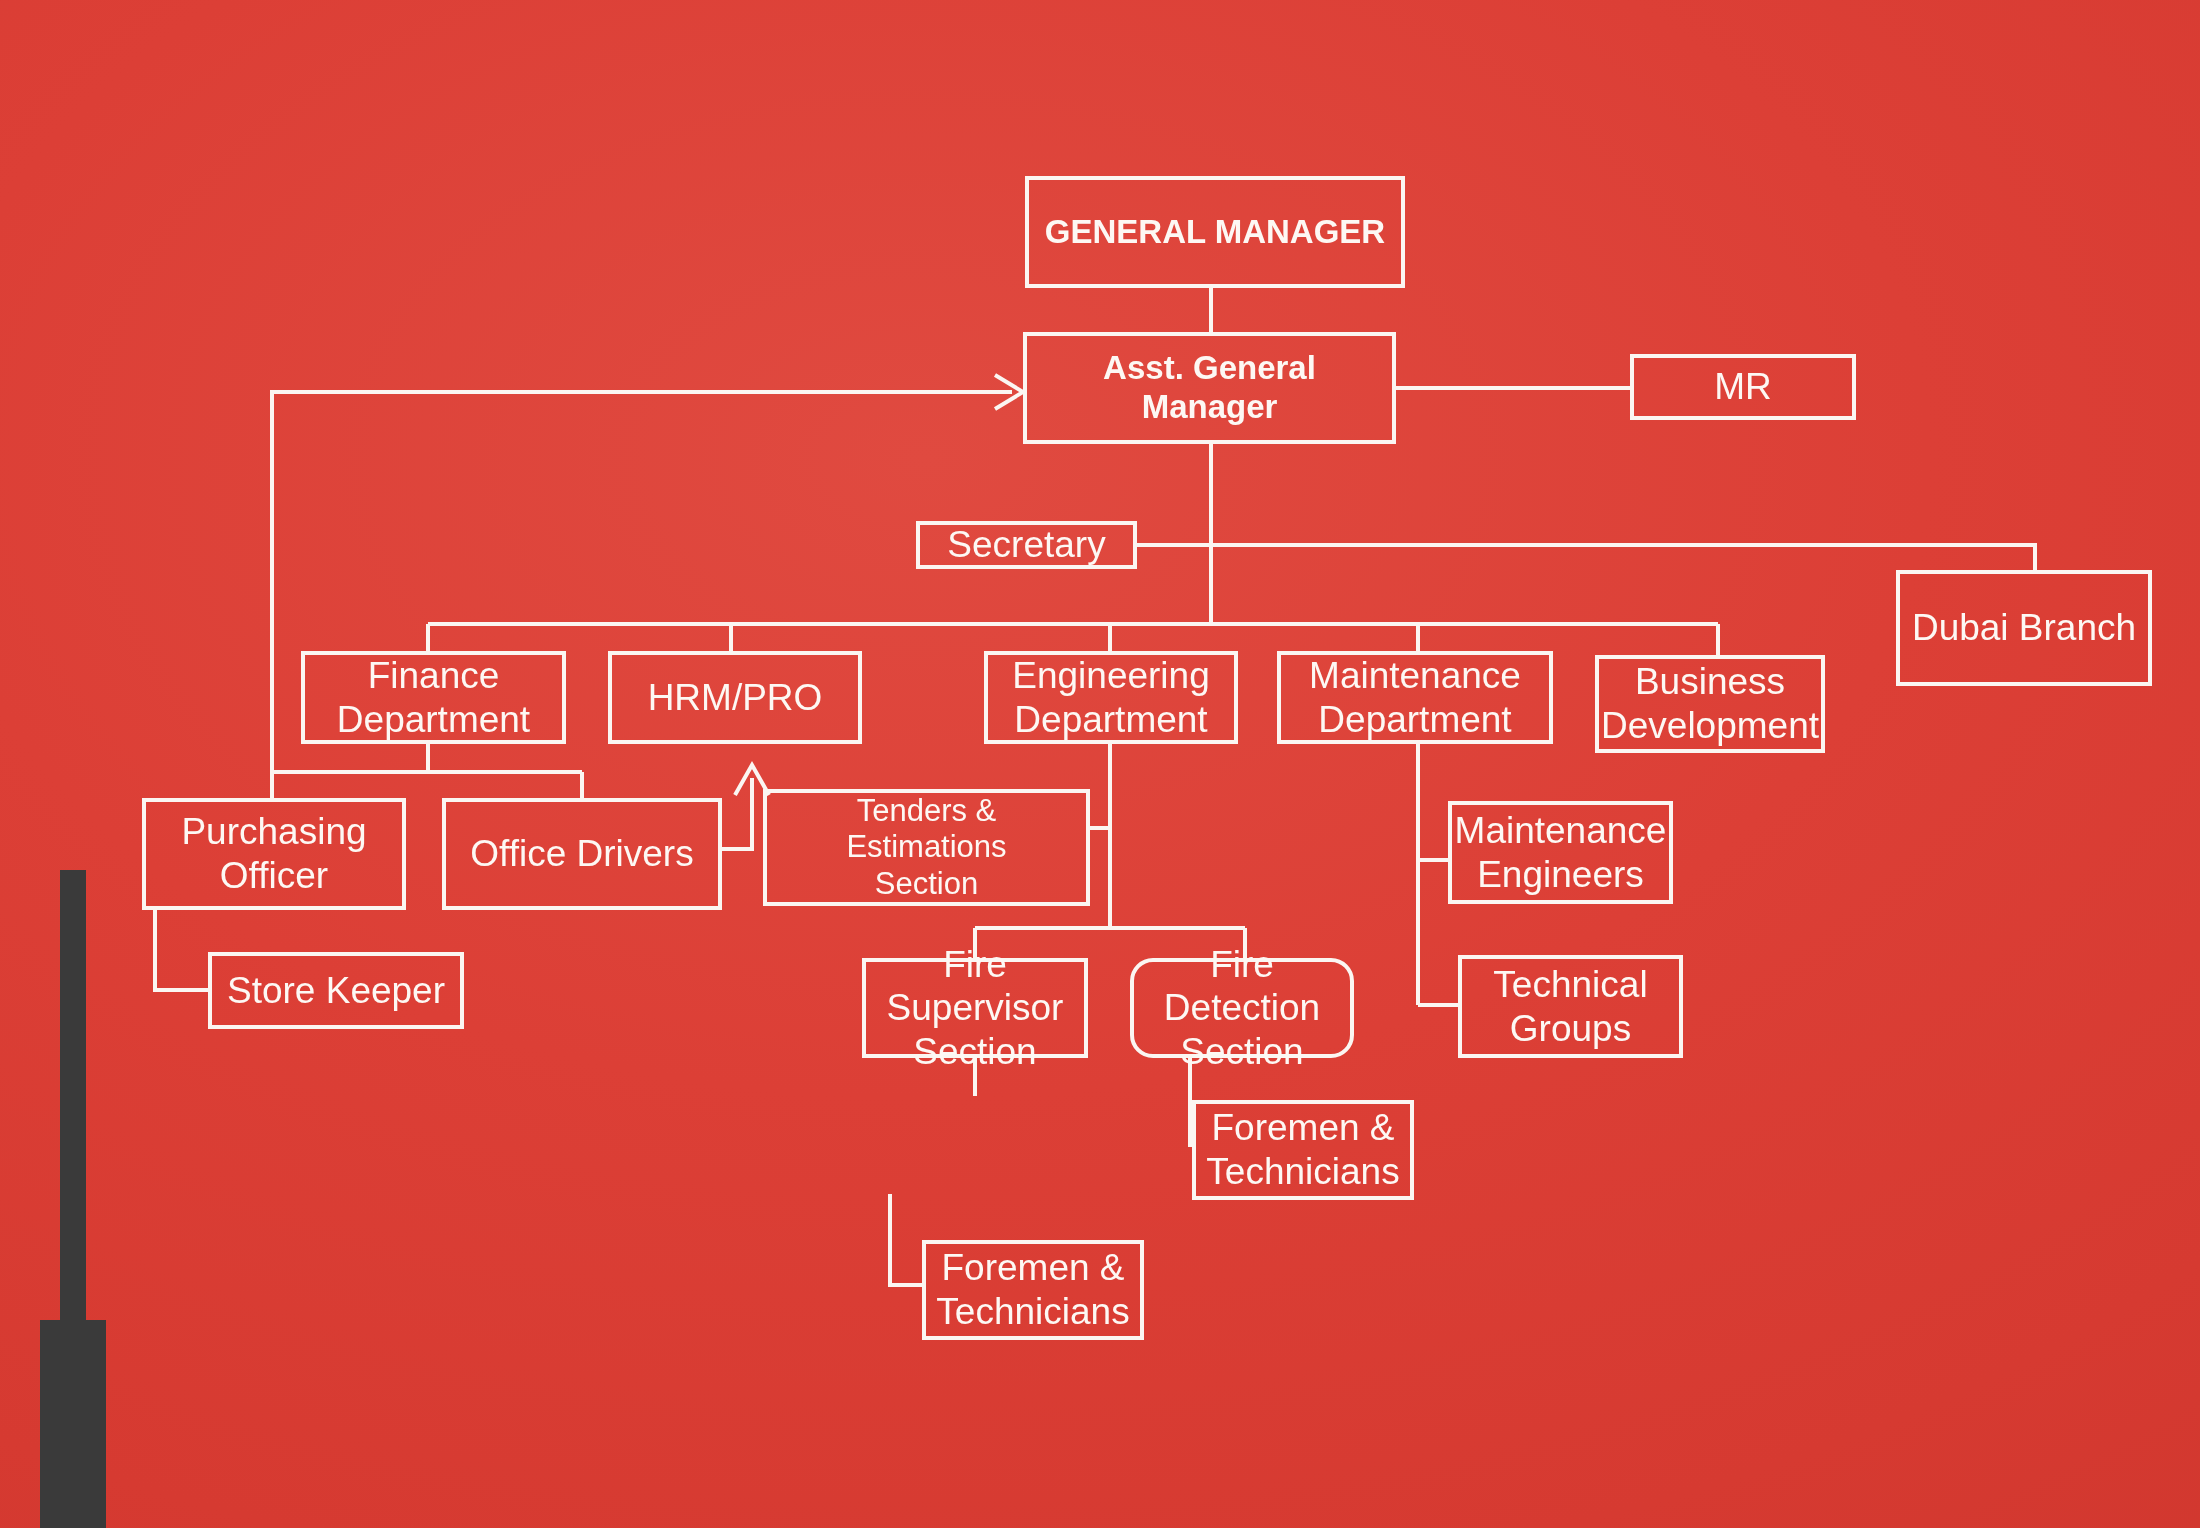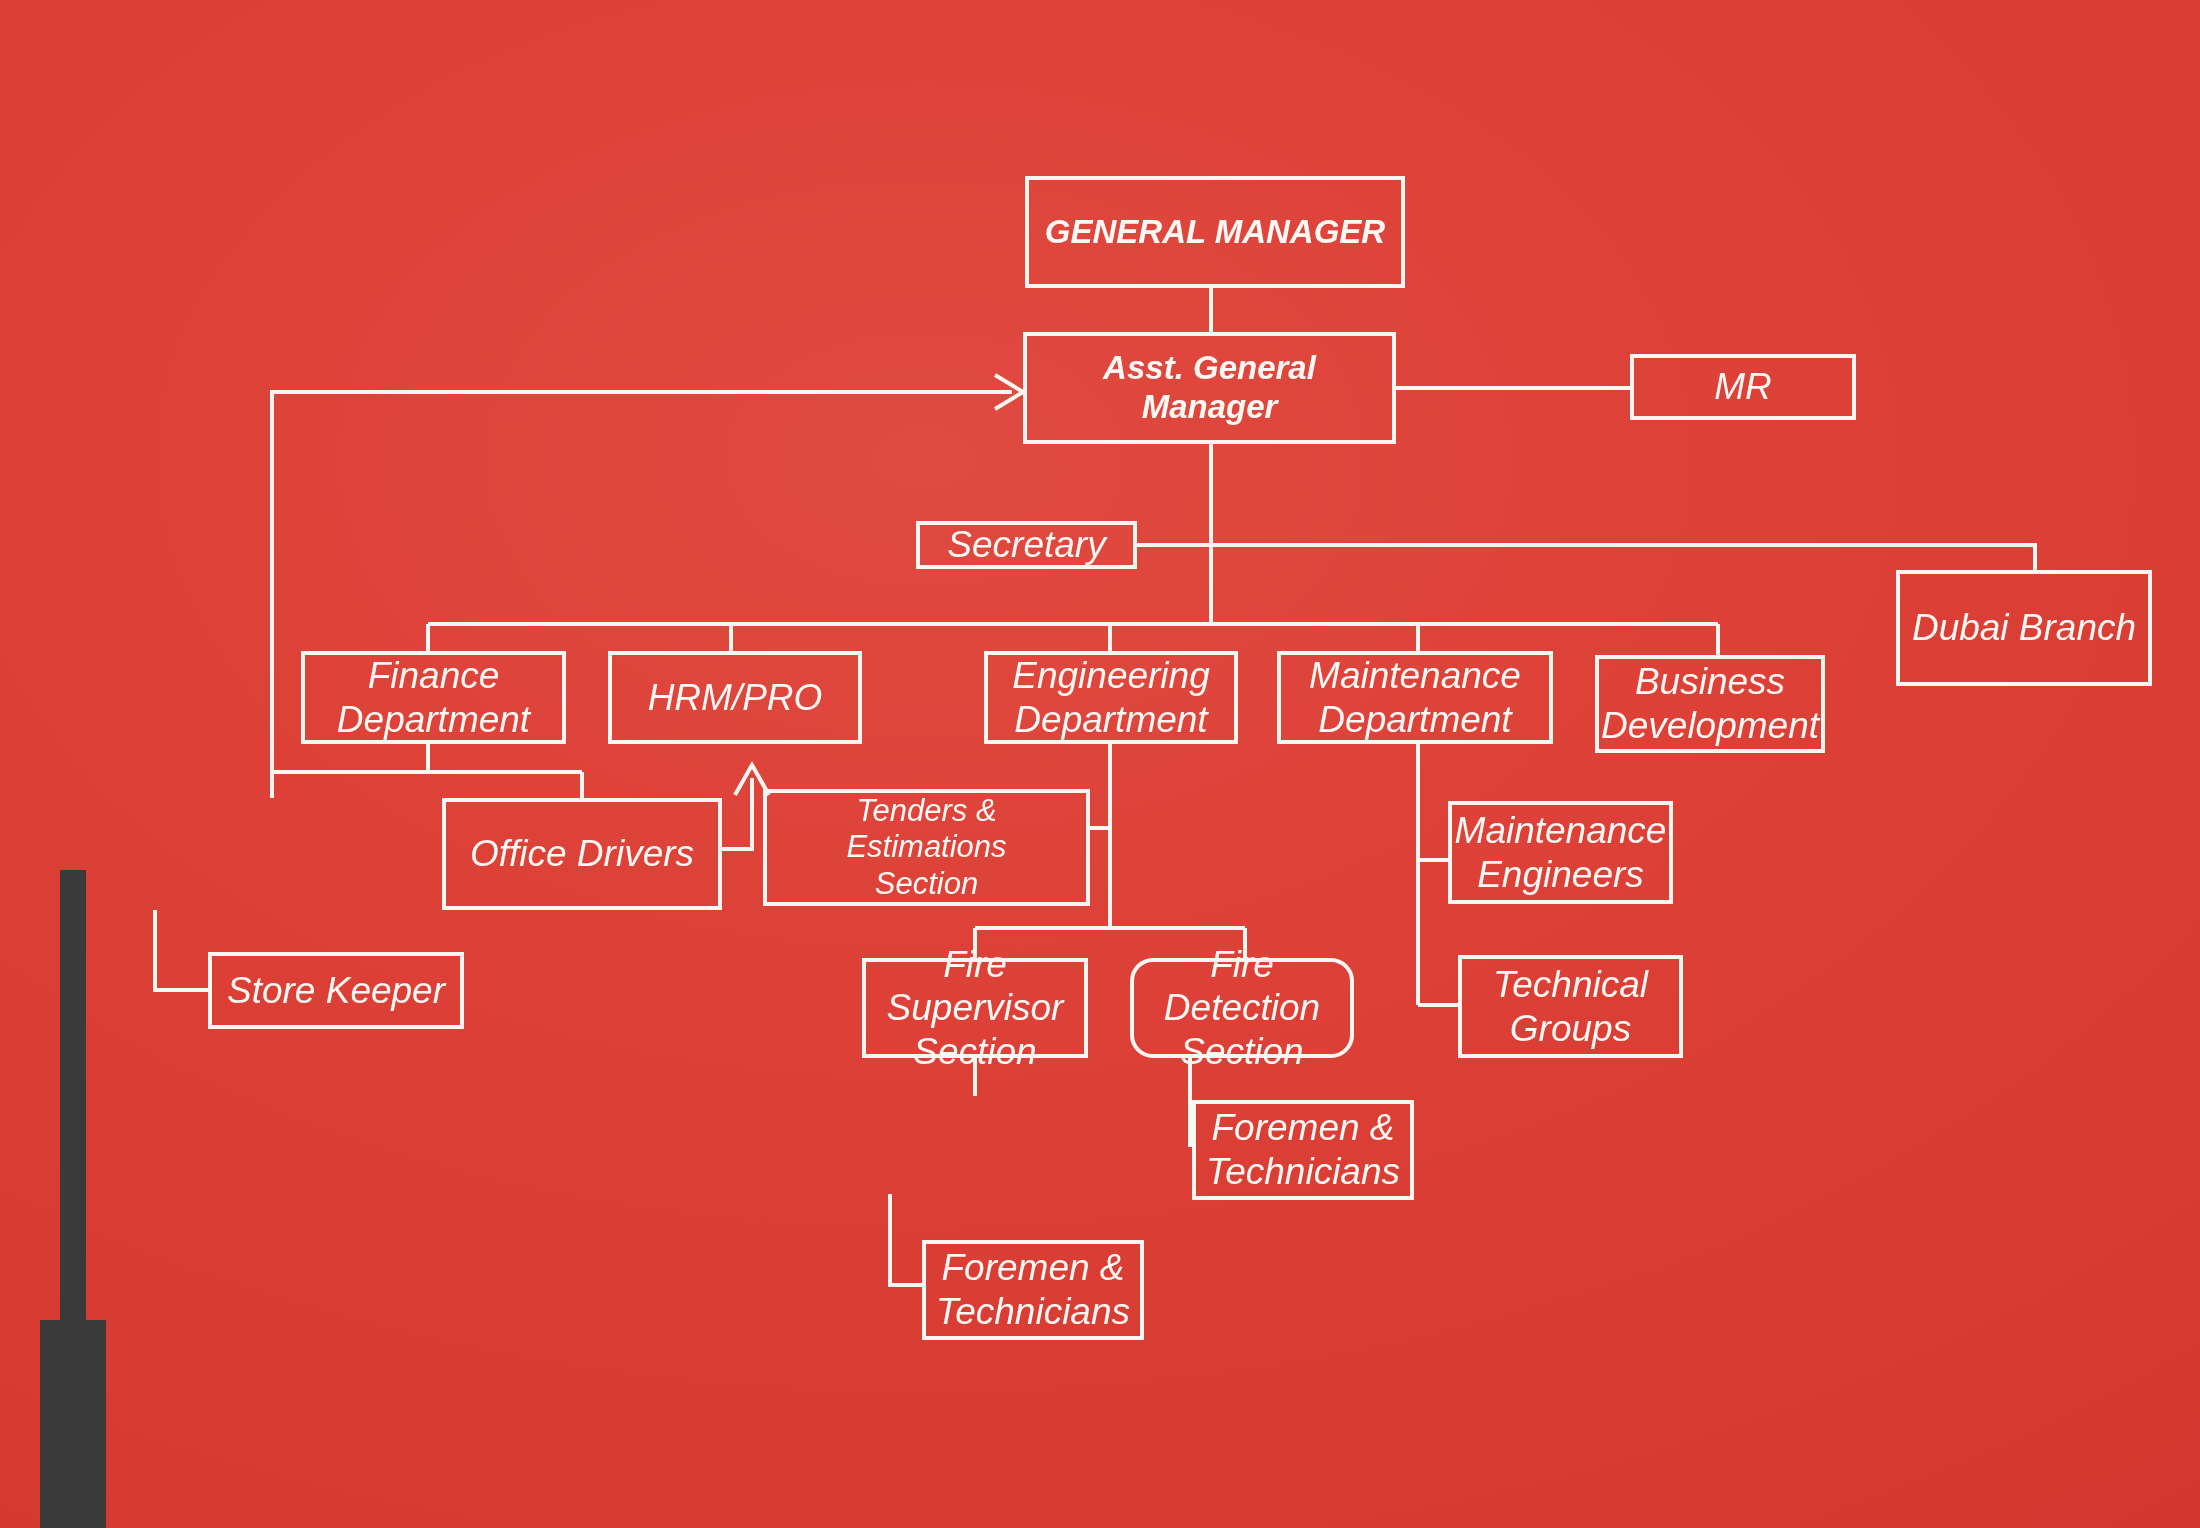--- a/index.html
+++ b/index.html
@@ -25,21 +25,20 @@
   .node{
     position:absolute;
     border:4px solid #FBF6F2;
     box-sizing:border-box;
     display:flex;align-items:center;justify-content:center;
     text-align:center;
     color:#FDF8F4;
     line-height:1.18;
     padding:4px 8px;
     font-weight:400;
-    font-style:italic;
   }
   .node.bold{font-weight:bold;}
   .t31{font-size:31px;}
   .t32{font-size:37px;}
   .t33{font-size:33px;}
 </style>
 </head>
 <body>
 
 <div id="slide">
@@ -116,20 +115,21 @@
 
   <div class="node t32" style="left:984px;top:651px;width:254px;height:93px; white-space:pre-line;">Engineering
 Department</div>
 
   <div class="node t32" style="left:1277px;top:651px;width:276px;height:93px; white-space:pre-line;">Maintenance
 Department</div>
 
   <div class="node t32" style="left:1595px;top:655px;width:230px;height:98px; white-space:pre-line;padding-left:8px;">Business
 Development</div>
 
+  <div class="node t32" style="left:142px;top:798px;width:264px;height:112px;">Purchasing Officer</div>
 
   <div class="node t32" style="left:442px;top:798px;width:280px;height:112px;">Office Drivers</div>
 
   <div class="node t31" style="left:763px;top:789px;width:327px;height:117px; white-space:pre-line;">Tenders &amp; Estimations
 Section</div>
 
   <div class="node t32" style="left:1448px;top:801px;width:225px;height:103px; white-space:pre-line;">Maintenance
 Engineers</div>
 
   <div class="node t32" style="left:208px;top:952px;width:256px;height:77px;">Store Keeper</div>

